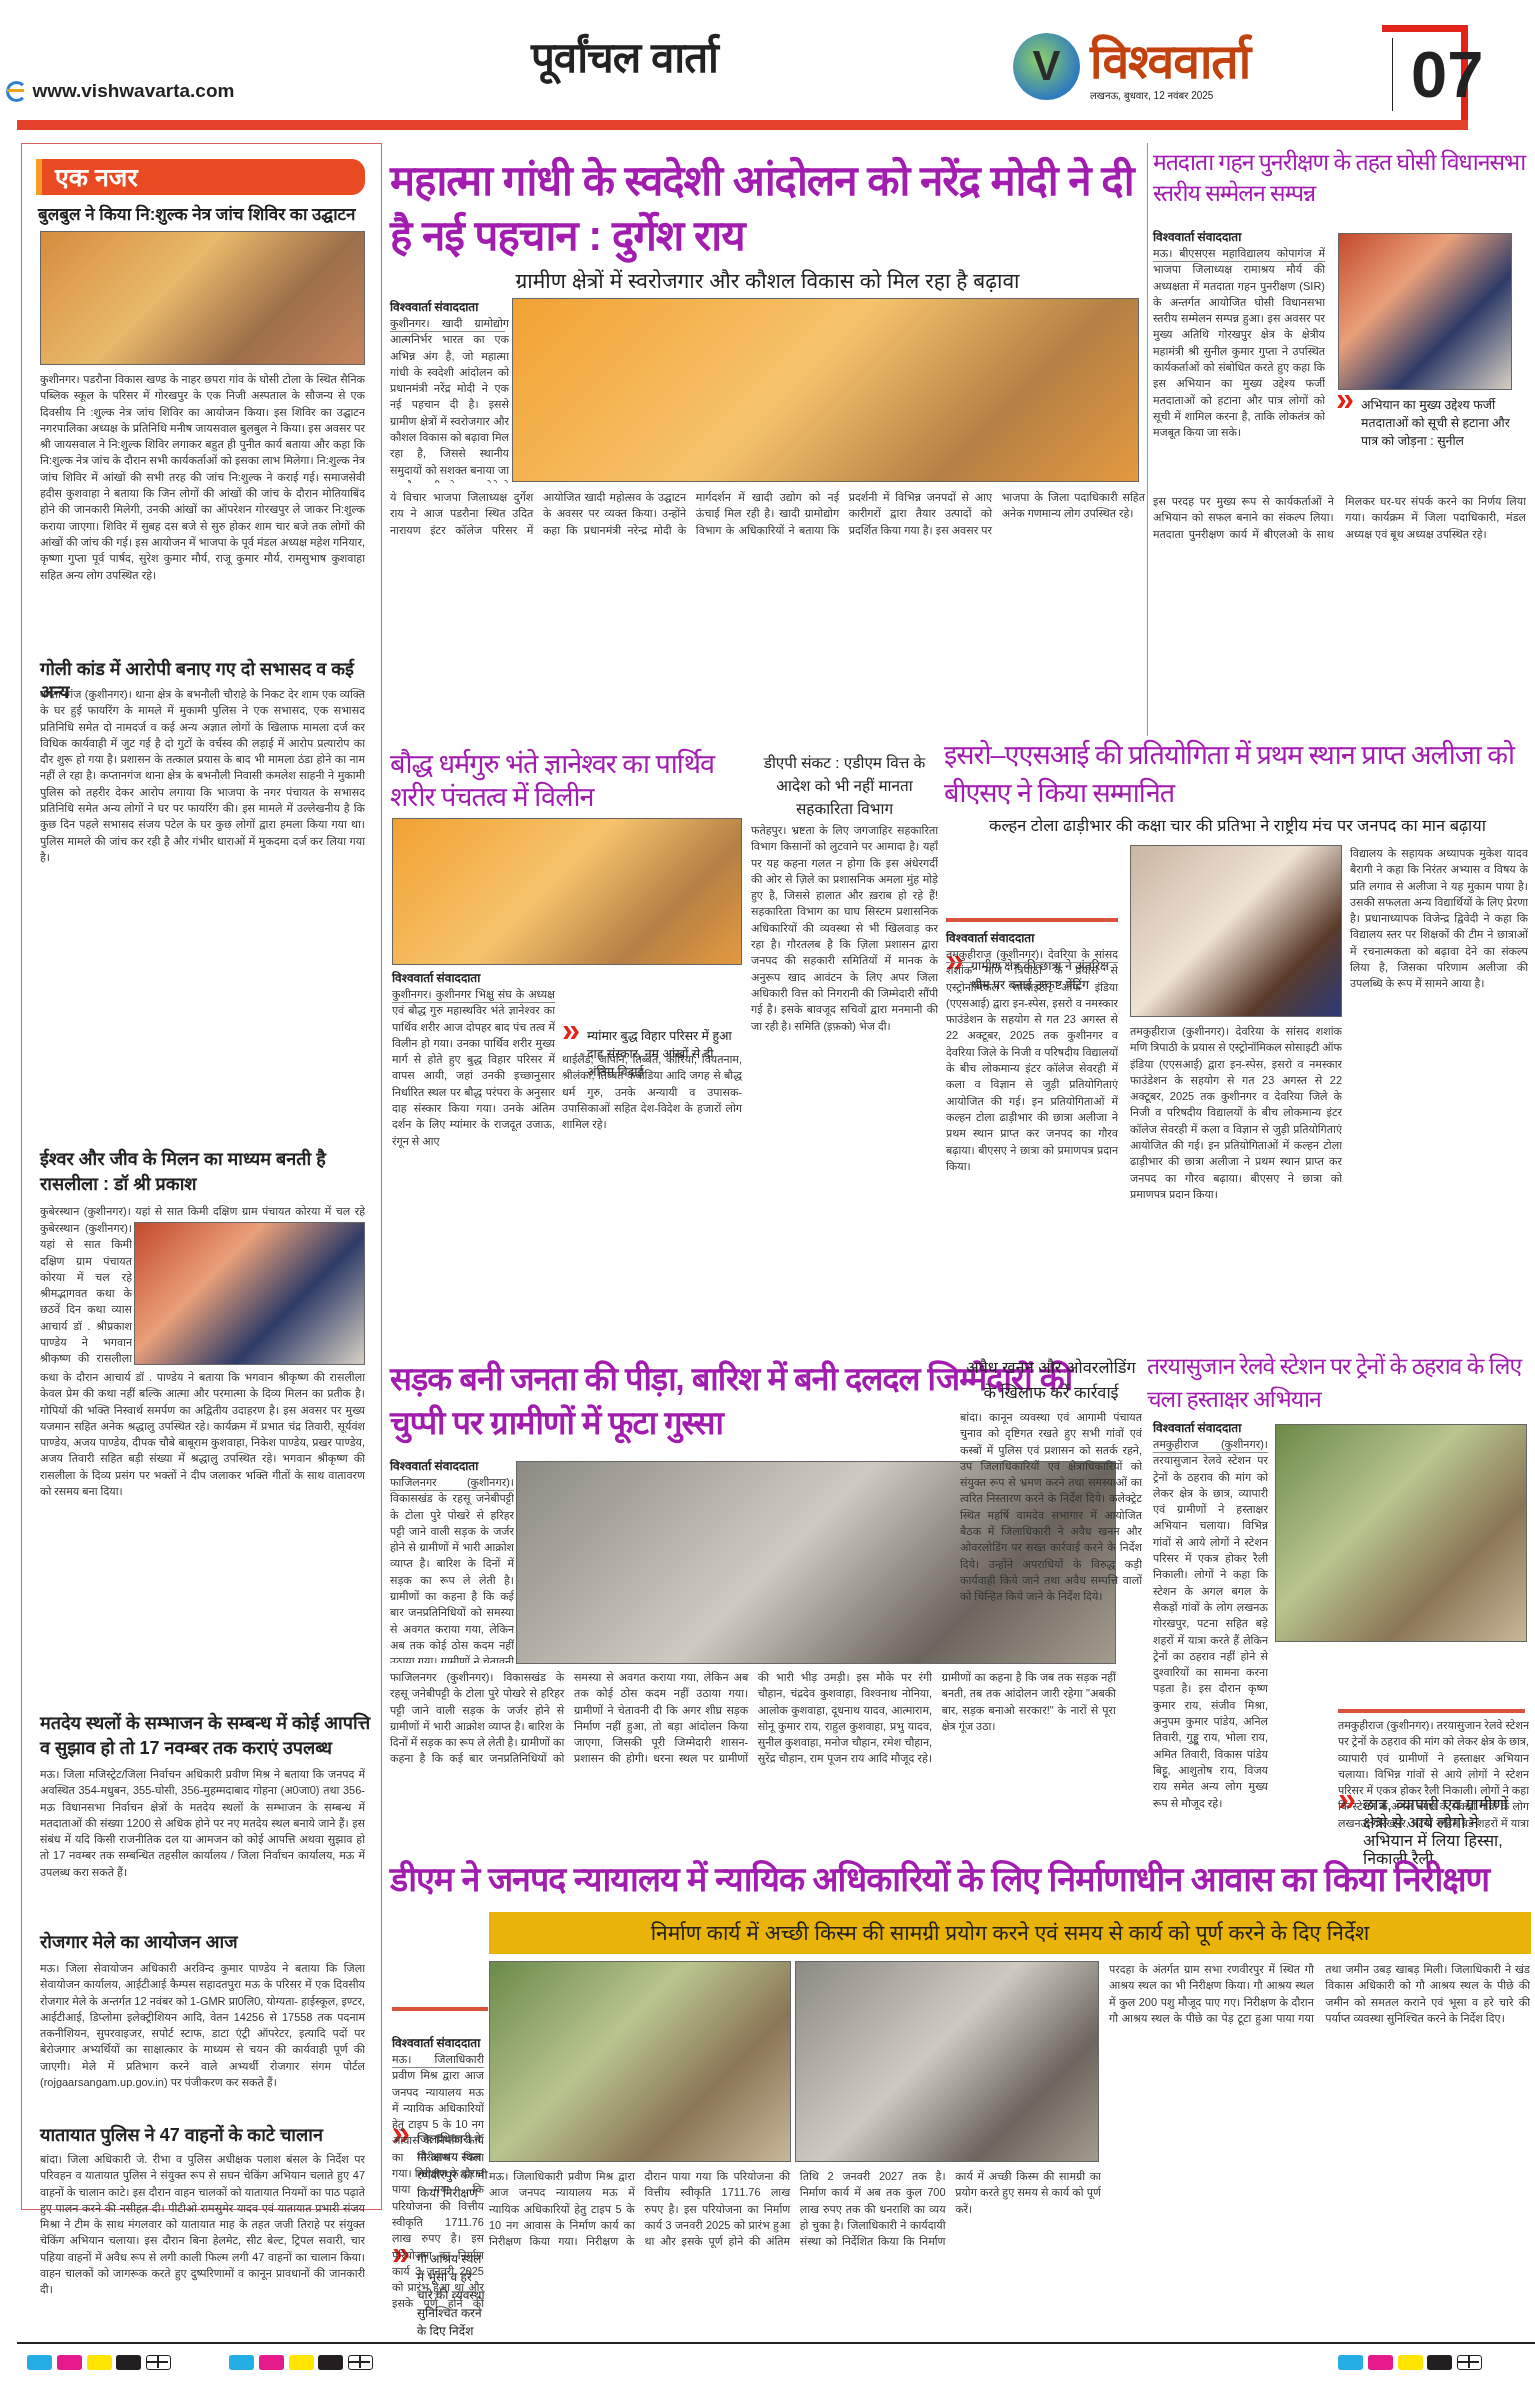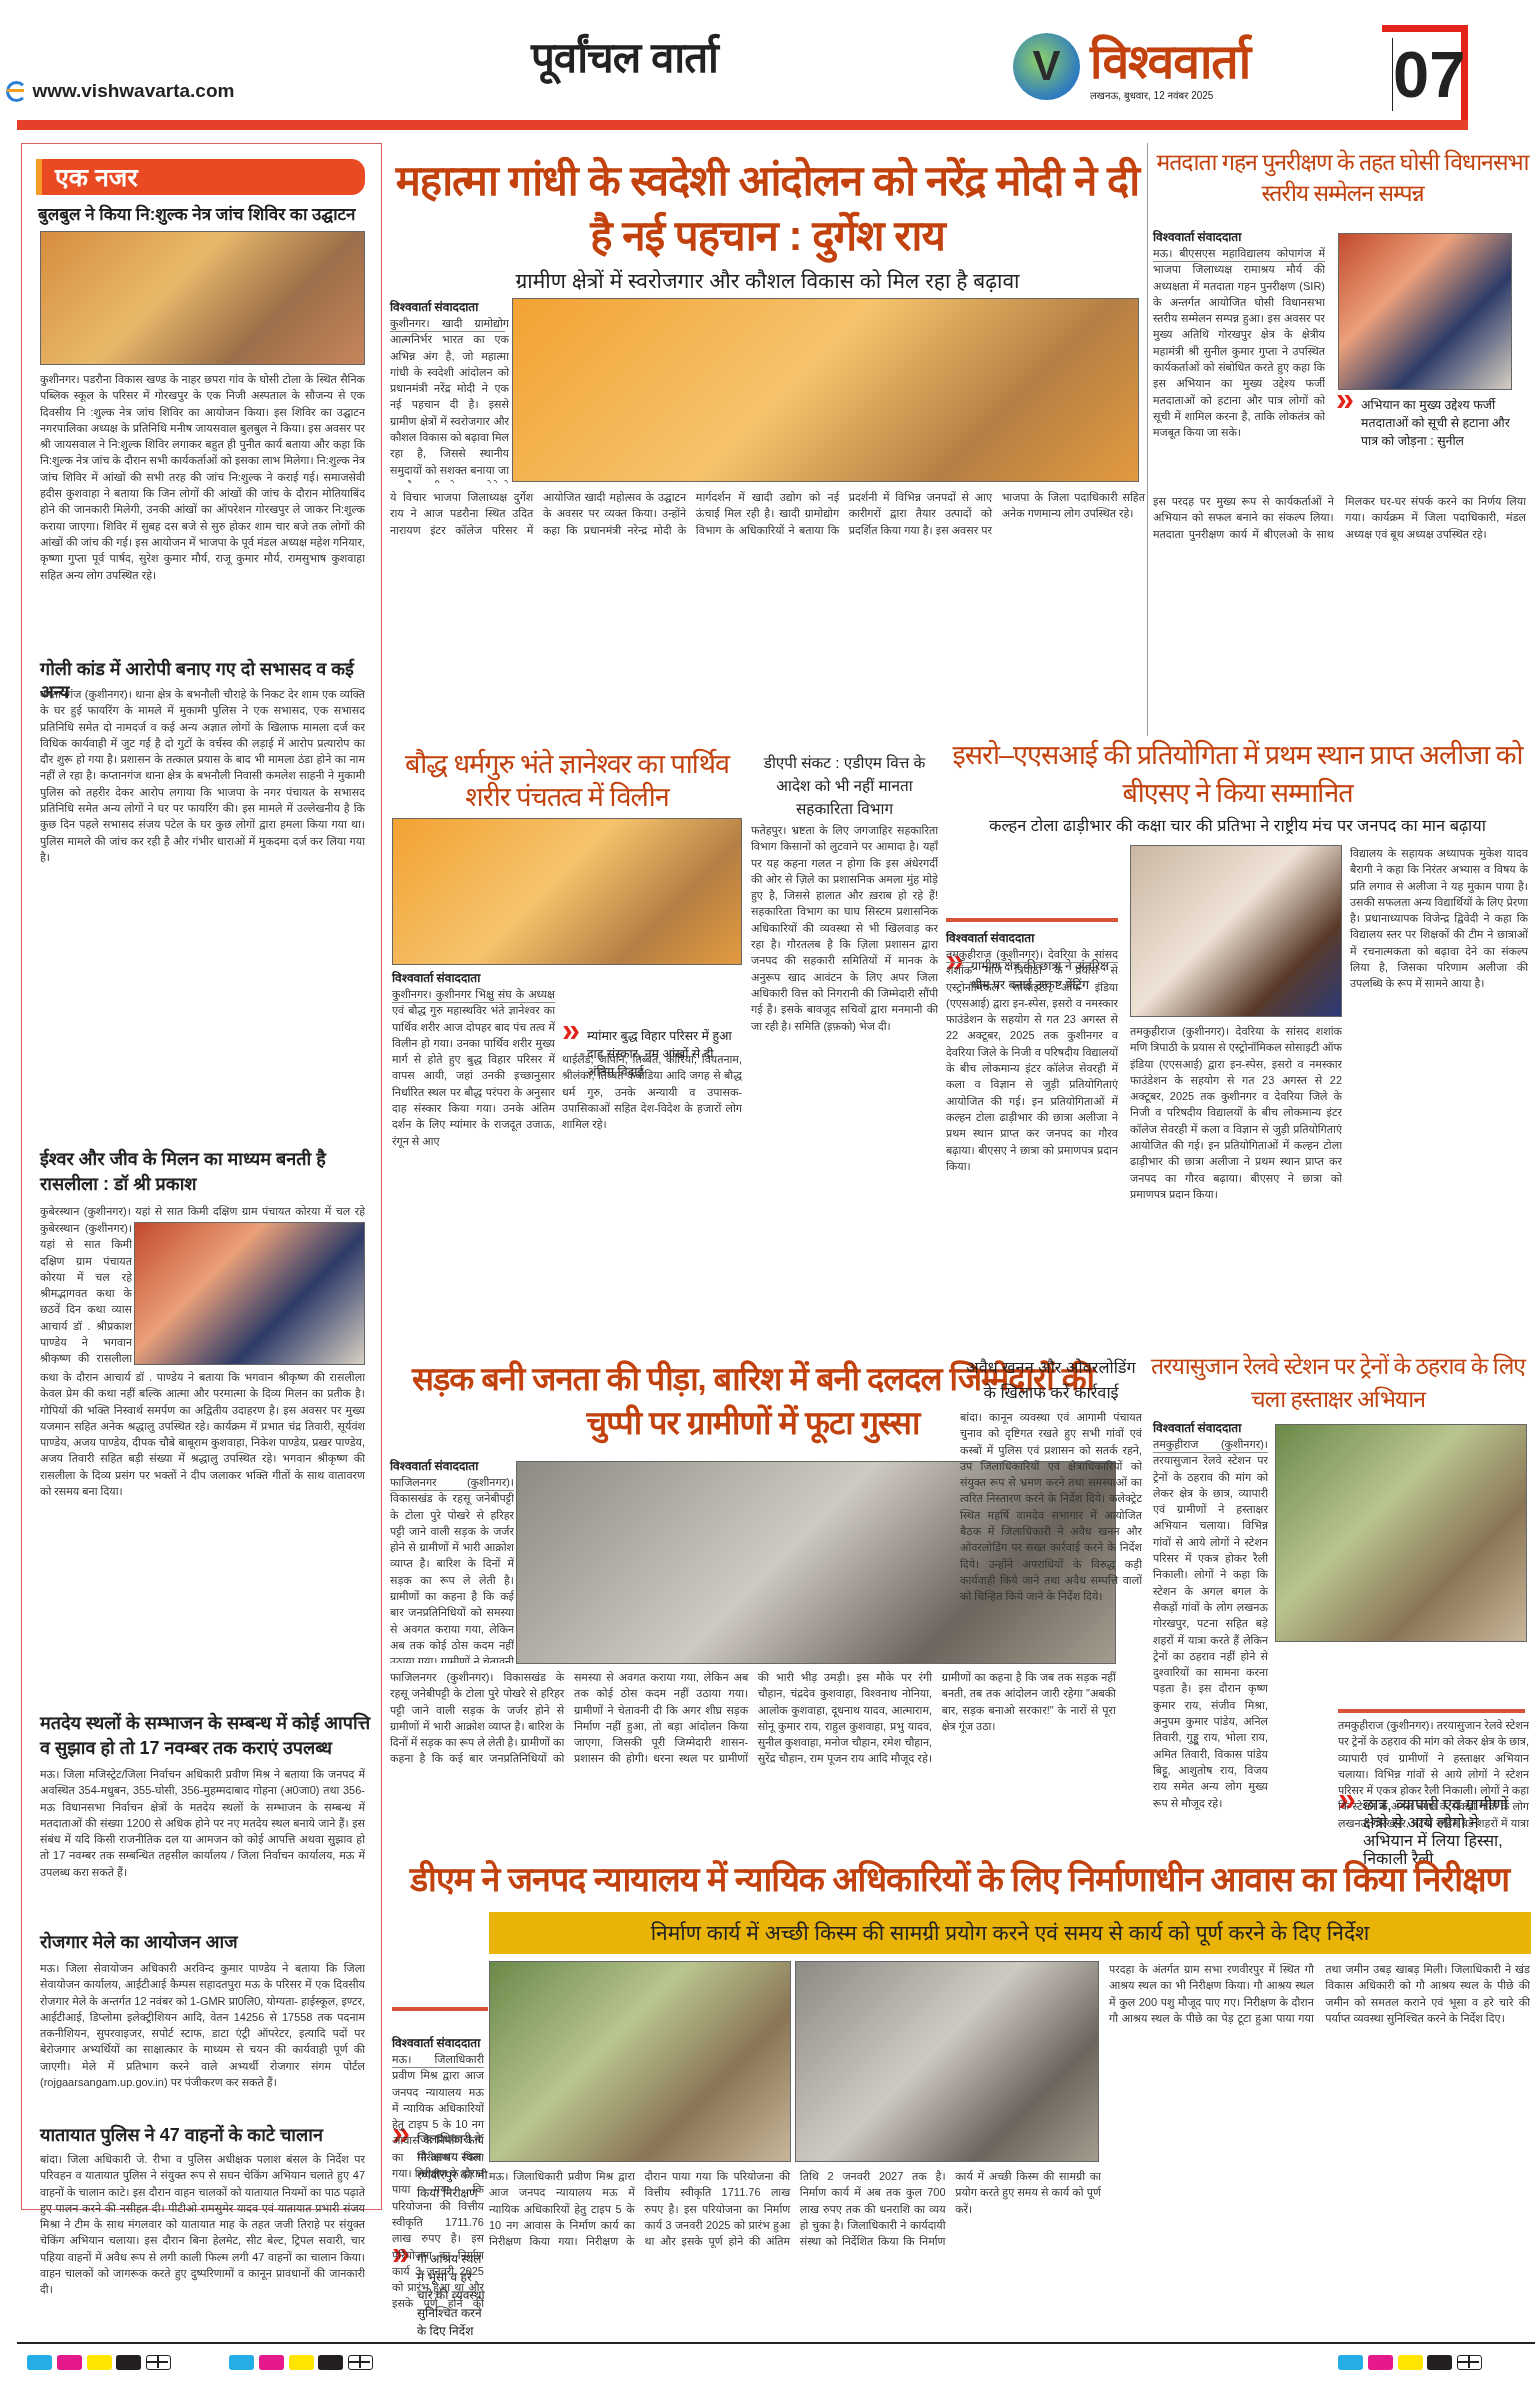--- a/index.html
+++ b/index.html
@@ -7,34 +7,34 @@
 body{font-family:"Liberation Sans","DejaVu Sans",sans-serif;color:#1a1a1a;position:relative}
 .abs{position:absolute}
 .hdr-url{left:5.7px;top:80px;font-size:19px;font-weight:bold;color:#222;display:flex;align-items:center;gap:5.7px}
 .ie{width:21px;height:21px;border-radius:50%;border:3.8px solid #2a7fd4;border-right-color:transparent;position:relative}
 .ie:after{content:"";position:absolute;left:-1.9px;top:5.7px;width:17px;height:2.9px;background:#f0a020}
 .hdr-sec{left:531px;top:27px;font-size:42px;font-weight:bold;color:#222;letter-spacing:-1px}
 .logo{left:1013px;top:32.5px;width:67px;height:67px;border-radius:50%;background:radial-gradient(circle at 40% 40%,#8fd16a,#2e7bbf 70%);display:flex;align-items:center;justify-content:center;font-size:42px;font-weight:bold;color:#2b2b2b}
 .brand{left:1090px;top:27px;font-size:48px;font-weight:bold;color:#c2410c;letter-spacing:-1px}
 .dateline{left:1090px;top:88px;font-size:10px;color:#222}
 .pageno-box{left:1382px;top:25px;width:86px;height:105px;border-top:7.6px solid #e2231a;border-right:7.6px solid #e2231a}
-.pageno{left:1392px;top:38px;font-size:65px;font-weight:bold;color:#222;border-left:1.9px solid #222;padding-left:0;line-height:73px}
+.pageno{left:1392px;top:38px;font-size:65px;font-weight:bold;color:#222;border-left:1.9px solid #222;padding-left:18px;line-height:73px}
 .redbar{left:17px;top:120px;width:1451px;height:9.6px;background:#e4402a}
 .leftbox{left:21px;top:143px;width:361px;height:2067px;border:1.9px solid #d96060}
 .eknazar{left:38px;top:159px;width:327px;height:36px;background:#ea4a22;border-radius:0 13.4px 13.4px 0;color:#fff;font-size:25px;font-weight:bold;padding-left:17px;line-height:36px}
 .eknazar:before{content:"";position:absolute;left:-1.9px;top:0;width:5.7px;height:36px;background:#f79b2a}
 .h-left{font-size:18px;font-weight:bold;color:#222;line-height:23px}
 .body-t{font-size:11px;line-height:16.3px;color:#333;text-align:justify;overflow:hidden}
 .photo{background:linear-gradient(135deg,#d78c3f,#e8b96a 40%,#9c6f4a 70%,#c6855c);border:1px solid #666}
 .photo.green{background:linear-gradient(135deg,#6b8a4a,#b9c58e 40%,#8a7656 70%,#c9b79a)}
 .photo.orange{background:linear-gradient(135deg,#f2a233,#f6c36c 45%,#b57f44 75%,#e39a3f)}
 .photo.grey{background:linear-gradient(135deg,#8d8a84,#cfcac1 45%,#6b655d 75%,#a49c8e)}
 .photo.blue{background:linear-gradient(135deg,#c34a2d,#eaa07a 35%,#2d3b68 65%,#d8d0c4)}
 .photo.kids{background:linear-gradient(135deg,#c9b6a2,#efe3d6 45%,#5a3b2a 75%,#2b3a78)}
-.bigh{font-weight:bold;color:#c2410c;text-align:center;letter-spacing:-1px}
+.bigh{font-weight:bold;color:#a21caf;letter-spacing:-1px}
 .sub{color:#222;text-align:center}
 .byline{font-size:12px;font-weight:bold;color:#222;border-bottom:1.9px solid #888;padding-bottom:16px}
 .quote{font-size:14.3px;color:#222;line-height:22px;padding-left:25px;position:relative}
 .quote:before{content:"»";position:absolute;left:0;top:-5.7px;color:#e2231a;font-size:32.5px;font-weight:bold}
 .redline{height:3.8px;background:#d9533a}
 .vsep{width:1px;background:#999}
 .cmyk{display:flex;gap:4.8px;align-items:center}
 .cmyk span{display:block;width:25px;height:15.3px;border-radius:2.9px}
 .reg{width:25px;height:15.3px;border:1.9px solid #222;border-radius:2.9px;position:relative}
 .reg:before{content:"";position:absolute;left:0;top:4.8px;width:21px;height:1.9px;background:#222}

